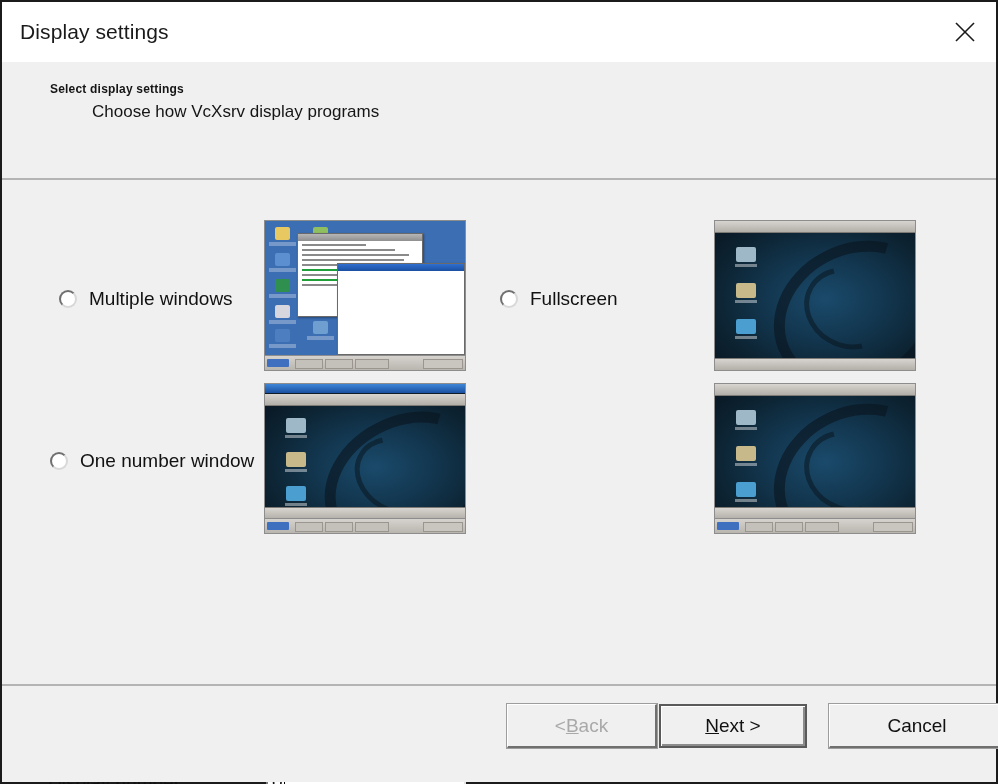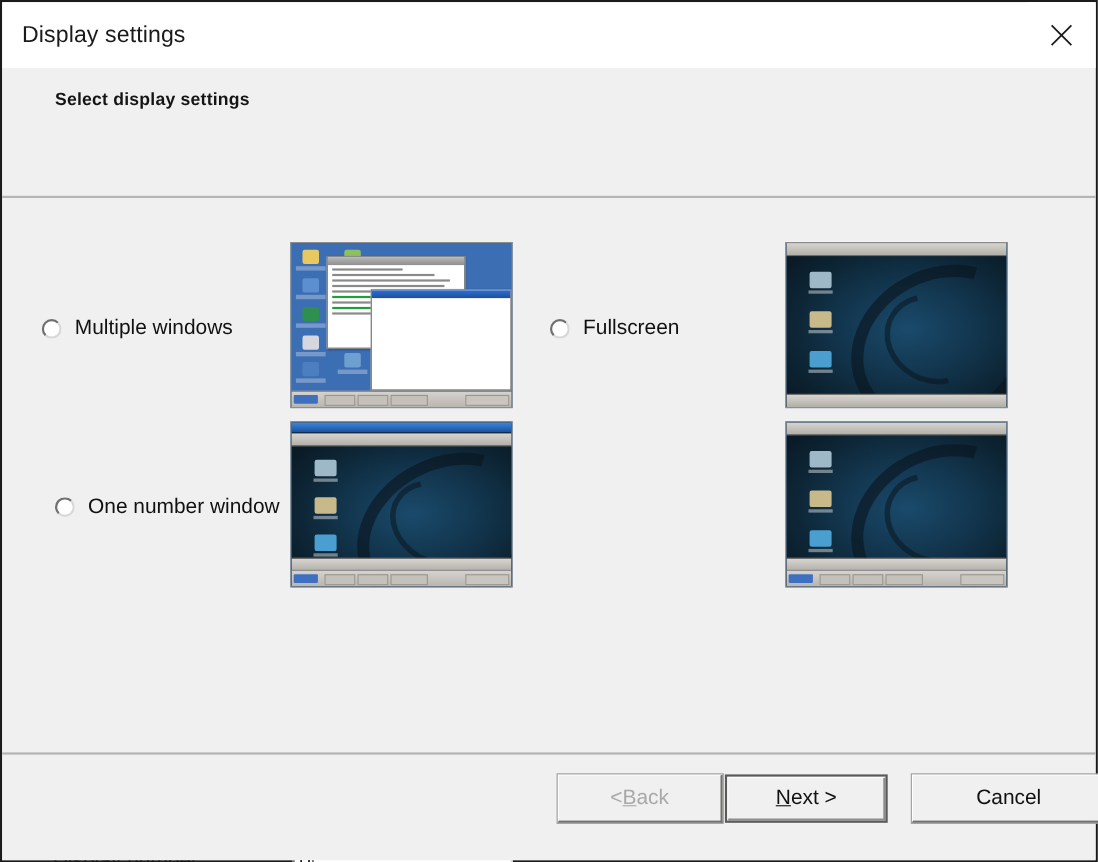--- a/index.html
+++ b/index.html
@@ -56,21 +56,21 @@
 
   
   .header {
     flex: 0 0 118px;
     background: #f0f0f0;
     border-bottom: 2px solid #b4b4b4;
     padding: 20px 0 0 48px;
     box-sizing: border-box;
   }
   .header-title {
-    font-size: 16px;
+    font-size: 12px;
     font-weight: bold;
     color: #151515;
     margin: 0 0 6px 0;
     letter-spacing: 0.2px;
   }
   .header-sub {
     font-size: 17px;
     color: #151515;
     margin-left: 42px;
   }
@@ -332,25 +332,26 @@
     <div class="close-btn">
       <svg width="26" height="26" viewBox="0 0 26 26" aria-hidden="true">
         <line x1="4" y1="4" x2="22" y2="22" stroke="#1a1a1a" stroke-width="1.6"></line>
         <line x1="22" y1="4" x2="4" y2="22" stroke="#1a1a1a" stroke-width="1.6"></line>
       </svg>
     </div>
   </div>
 
   <div class="header">
     <div class="header-title">Select display settings</div>
+    <div class="header-sub">Choose how VcXsrv display programs</div>
   </div>
 
   <div class="body">
 
-    <div class="opt" style="left:36px; top:107px;">
+    <div class="opt" style="left:57px; top:107px;">
       <span class="radio"></span>
       <span class="opt-label">Multiple windows</span>
     </div>
 
     <div class="thumb" style="left:262px; top:40px;">
       <div class="mw-desk">
         <div class="mw-icon" style="left:10px; top:6px;  background:#e8c860;"></div>
         <div class="mw-icon" style="left:10px; top:32px; background:#5b8fd0;"></div>
         <div class="mw-icon" style="left:10px; top:58px; background:#2f8f4f;"></div>
         <div class="mw-icon" style="left:10px; top:84px; background:#d6d6de;"></div>

